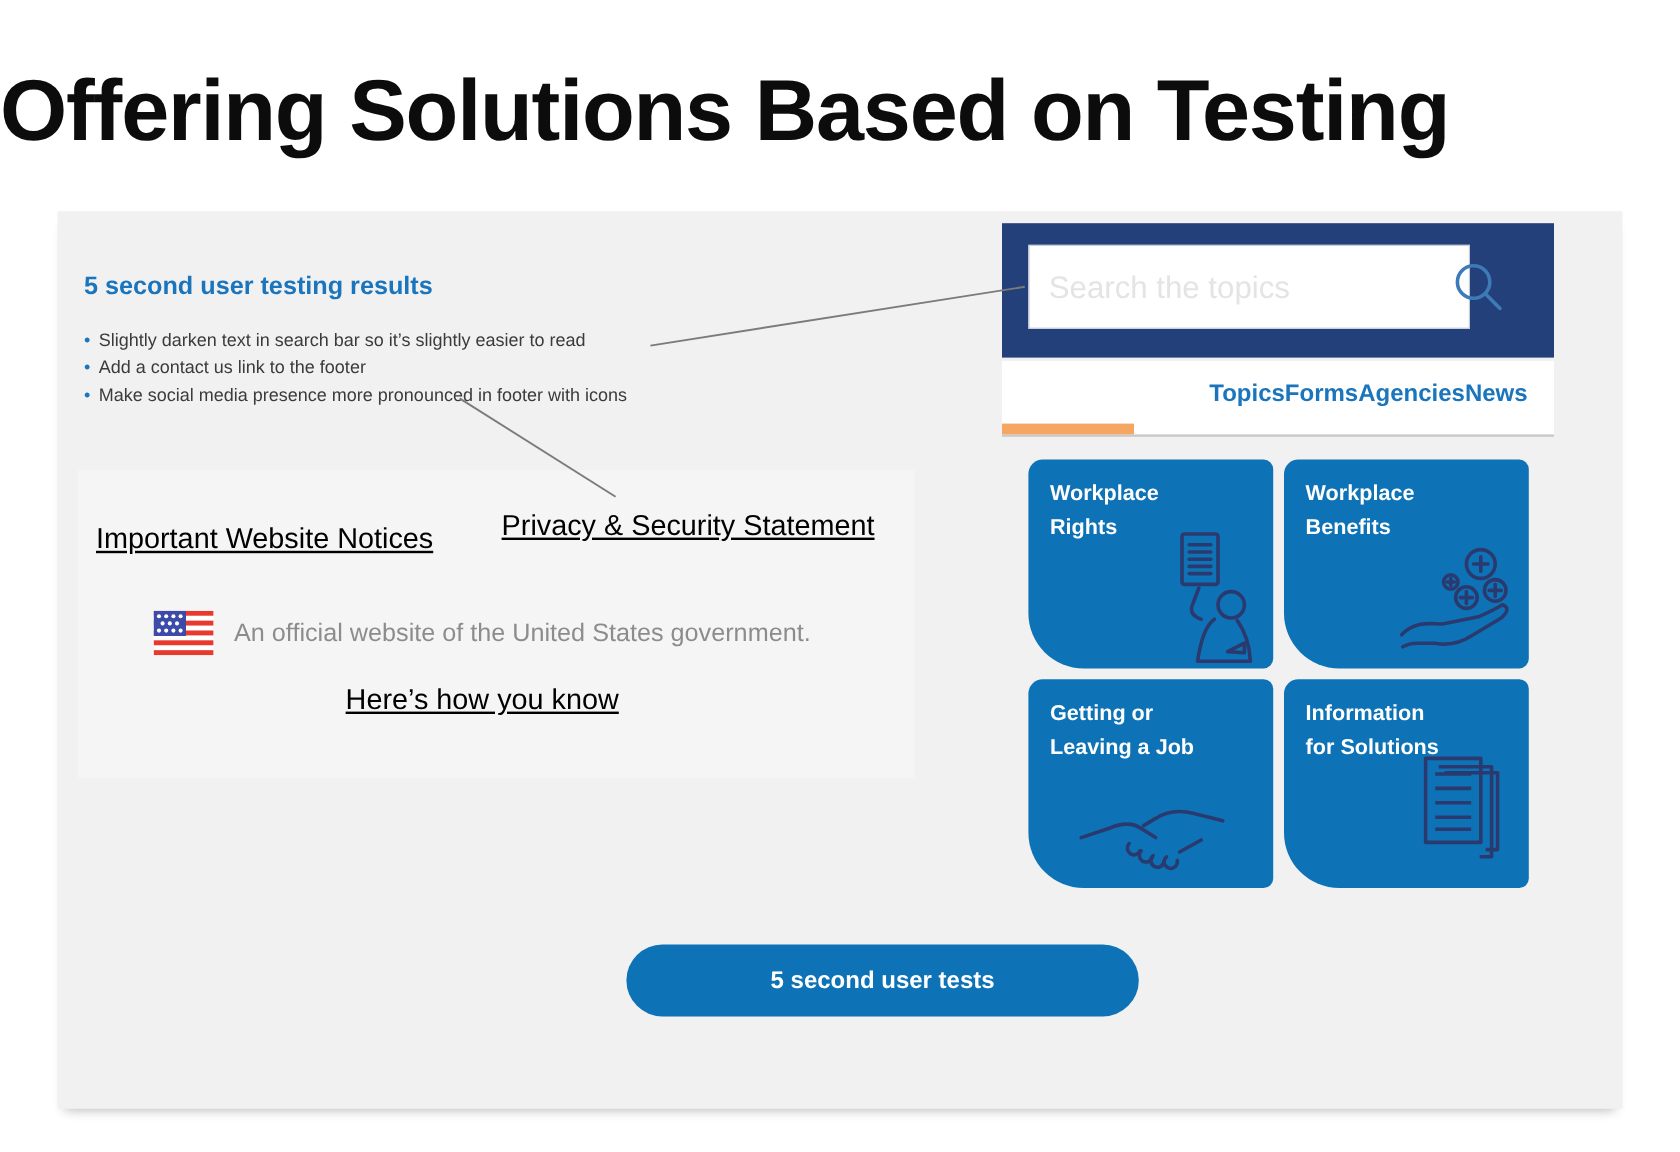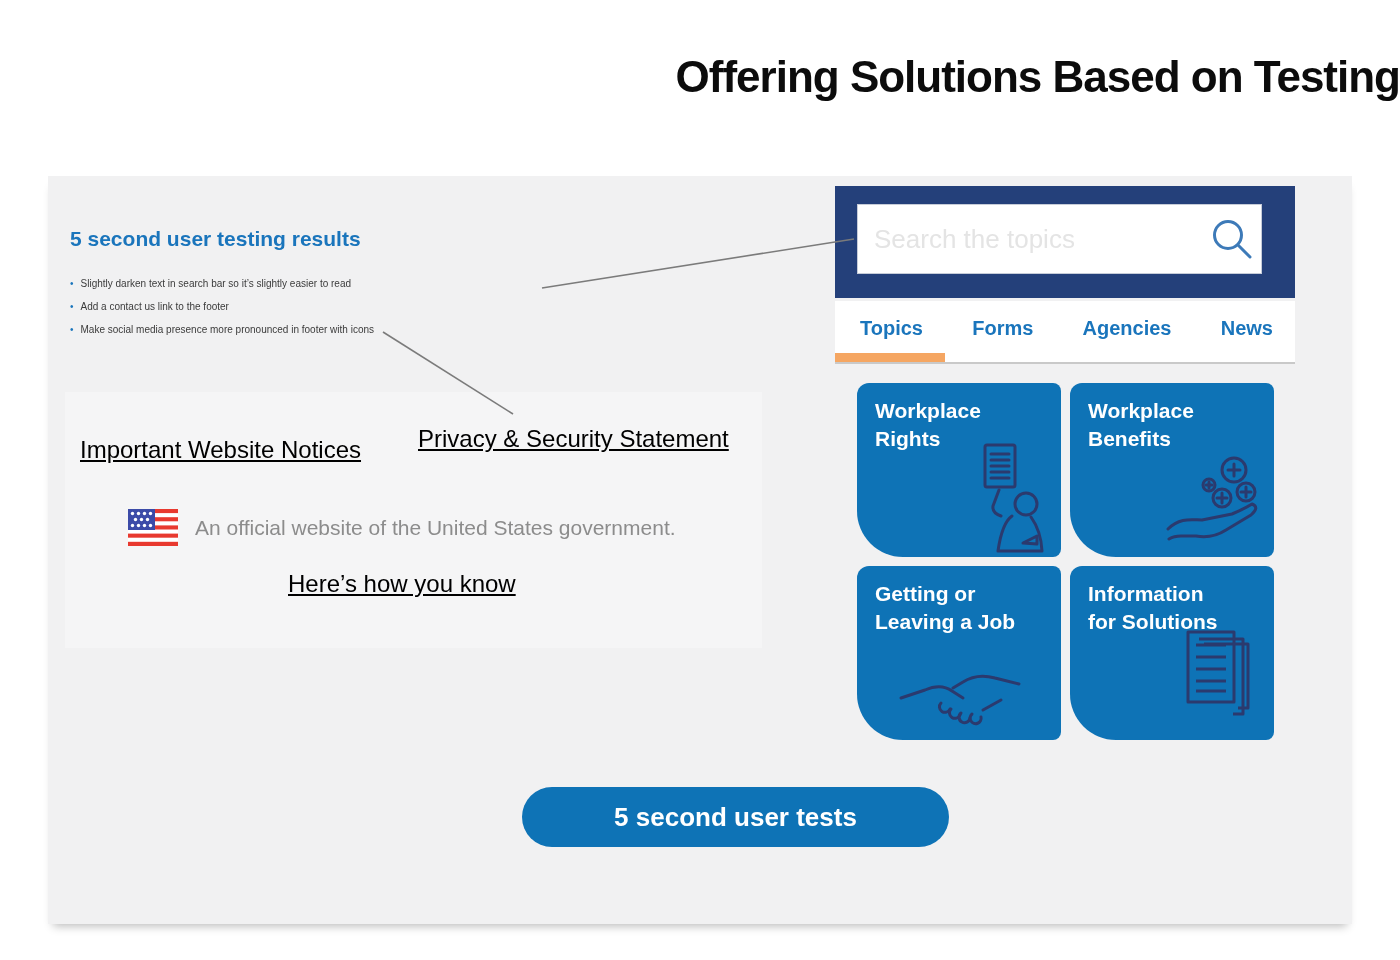--- a/index.html
+++ b/index.html
@@ -1,37 +1,37 @@
 <!DOCTYPE html>
 <html><head>
 <meta charset="utf-8">
 <style>
   * { margin:0; padding:0; box-sizing:border-box; }
   html,body { width:1400px; height:960px; background:#ffffff; font-family:"Liberation Sans", sans-serif; overflow:hidden; }
   .page { position:relative; width:1400px; height:960px; }
 
   .slide-title {
-    position:absolute; left:0; top:52px; width:1400px; text-align:right;
-    font-size:44px; font-weight:bold; letter-spacing:-1px; color:#0c0c0c;
+    position:absolute; left:0; top:52px; width:1400px; text-align:left;
+    font-size:72px; font-weight:bold; letter-spacing:-1px; color:#0c0c0c;
   }
 
   .panel {
     position:absolute; left:48px; top:176px; width:1304px; height:748px;
     background:#f1f1f2;
     box-shadow:0 7px 9px -5px rgba(0,0,0,0.28);
   }
 
   
   .results-heading {
     position:absolute; left:22px; top:51px;
     font-size:21px; font-weight:bold; color:#1a75bc;
   }
   .bullets { position:absolute; left:22px; top:96px; list-style:none; }
   .bullets li {
-    font-size:10px; color:#3b3b3b; line-height:23px; white-space:nowrap;
+    font-size:15px; color:#3b3b3b; line-height:23px; white-space:nowrap;
   }
   .bullets li::before { content:"\2022"; color:#1a75bc; margin-right:7px; }
 
   .footer-shot {
     position:absolute; left:17px; top:216px; width:697px; height:256px;
     background:#f5f5f6;
   }
   .link {
     font-size:24px; color:#000000; text-decoration:underline; cursor:pointer;
   }
@@ -45,65 +45,65 @@
 
   
   .annotations { position:absolute; left:0; top:0; width:1304px; height:748px; pointer-events:none; z-index:30; }
 
   
   .phone-header {
     position:absolute; left:787px; top:10px; width:460px; height:112px;
     background:#24407a;
   }
   .search-bar {
-    position:absolute; left:22px; top:18px; width:405px; height:70px;
+    position:absolute; left:22px; top:18px; width:368px; height:70px;
     background:#ffffff; border:1px solid #c6ccd8; display:flex; align-items:center;
   }
   .search-input {
     border:none; outline:none; flex:1; height:100%; padding-left:16px;
     font-size:26px; font-family:"Liberation Sans", sans-serif; color:#555; background:transparent;
   }
   .search-input::placeholder { color:#e4e4e4; opacity:1; }
   .search-icon { width:46px; height:46px; margin-right:10px; flex:0 0 auto; }
 
   .tab-bar {
     position:absolute; left:787px; top:125px; width:460px; height:61px;
     background:#ffffff; box-shadow:0 2px 0 #c9c9c9;
-    display:flex; align-items:center; justify-content:space-between;
+    display:flex; align-items:center; justify-content:flex-end;
     padding:0 22px 6px 25px;
   }
   .tab { font-size:20px; font-weight:bold; color:#1a75bc; cursor:pointer; }
   .tab-indicator {
     position:absolute; left:0; bottom:0; width:110px; height:9px; background:#f5a662;
   }
 
   .tiles { position:absolute; left:809px; top:207px; width:417px; }
   .tile {
     position:absolute; width:204px; height:174px; background:#0e73b6;
     border-radius:12px 8px 8px 46px; color:#ffffff; cursor:pointer;
   }
   .tile-0 { left:0; top:0; }
   .tile-1 { left:213px; top:0; }
   .tile-2 { left:0; top:183px; }
   .tile-3 { left:213px; top:183px;padding-left:32px; }
   .tile-label {
-    position:absolute; left:18px; top:14px; font-size:21px; font-weight:bold; line-height:28px;
+    position:absolute; left:18px; top:14px; font-size:18px; font-weight:bold; line-height:28px;
   }
   .tile-icon { position:absolute; }
   .tile-0 .tile-icon { right:10px; bottom:2px; }
   .tile-1 .tile-icon { right:8px; bottom:8px; }
   .tile-2 .tile-icon { right:38px; bottom:10px; }
   .tile-3 .tile-icon { right:14px; bottom:12px; }
 
   .cta-pill {
     position:absolute; left:474px; top:611px; width:427px; height:60px;
     background:#0e73b6; border-radius:30px; display:flex; align-items:center; justify-content:center;
     cursor:pointer;
   }
-  .cta-pill span { color:#ffffff; font-size:26px; font-weight:bold; }
+  .cta-pill span { color:#ffffff; font-size:20px; font-weight:bold; }
 
   svg { display:block; }
 </style>
 </head>
 <body>
 
 <div class="page">
 
   <div class="slide-title">Offering Solutions Based on Testing</div>
 

